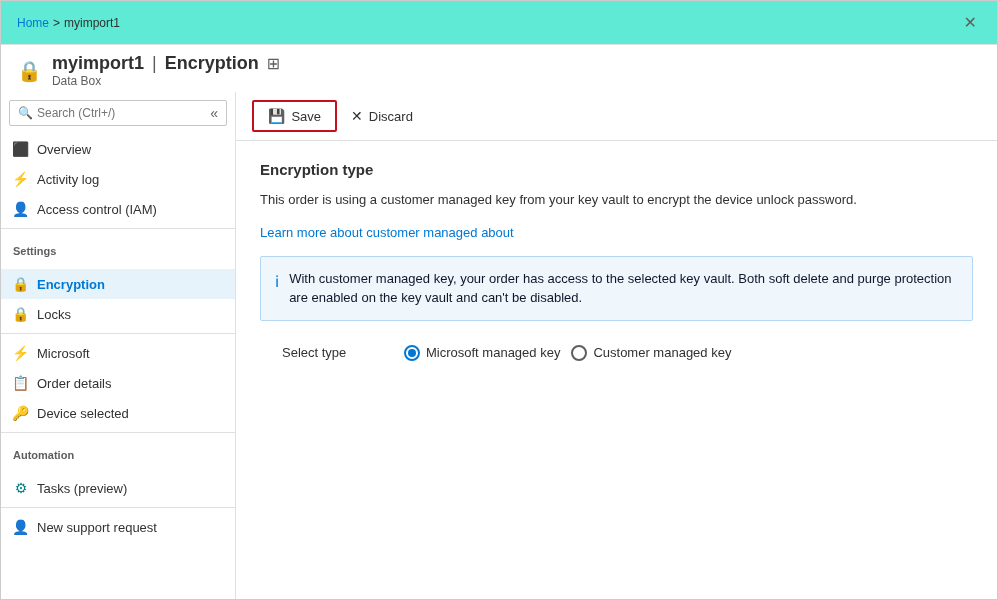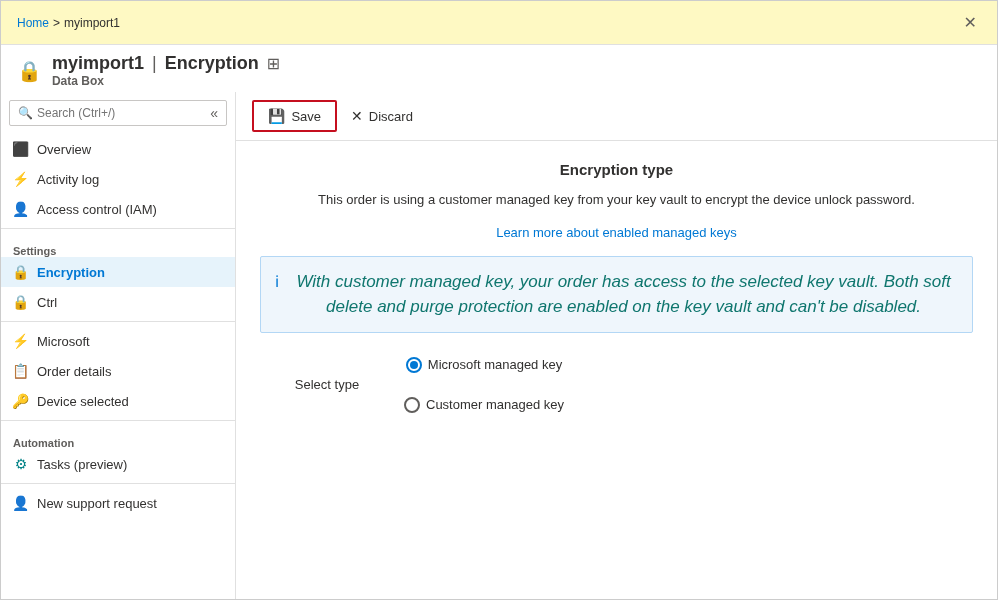--- a/index.html
+++ b/index.html
@@ -1,68 +1,68 @@
 <!DOCTYPE html>
 <html><head>
   <meta charset="utf-8">
   <style>
     * { box-sizing: border-box; margin: 0; padding: 0; }
     body { font-family: 'Segoe UI', Arial, sans-serif; font-size: 13px; color: #333; background: #fff; width: 998px; height: 600px; overflow: hidden; border: 1px solid #ccc; }
 
-    .top-bar { display: flex; align-items: center; justify-content: space-between; padding: 8px 16px; border-bottom: 1px solid #e0e0e0; background: #fef9c3; }
+    .top-bar { display: flex; align-items: center; justify-content: space-between; padding: 8px 16px; border-bottom: 1px solid #e0e0e0; background: #5eead4; }
     .breadcrumb { font-size: 12px; color: #0078d4; display: flex; align-items: center; gap: 4px; }
     .breadcrumb span { color: #323130; }
     .breadcrumb a { color: #0078d4; text-decoration: none; }
     .close-btn { cursor: pointer; font-size: 16px; color: #605e5c; border: none; background: none; padding: 4px; }
 
     .title-bar { display: flex; align-items: center; padding: 8px 16px 4px 16px; gap: 10px; }
     .title-icon { color: #0078d4; font-size: 20px; }
     .title-text { font-size: 18px; font-weight: 600; color: #323130; }
     .title-sep { color: #605e5c; font-size: 18px; }
-    .title-sub { font-size: 12px; color: #605e5c; margin-left: 0; font-weight: bold; }
+    .title-sub { font-size: 12px; color: #605e5c; margin-left: 0; }
     .pin-icon { color: #605e5c; font-size: 16px; cursor: pointer; }
 
     .title-group { display: flex; flex-direction: column; }
 
     .layout { display: flex; height: calc(600px - 90px); }
 
     
     .sidebar { width: 235px; border-right: 1px solid #e0e0e0; display: flex; flex-direction: column; overflow-y: auto; padding-bottom: 16px; }
     .search-box { display: flex; align-items: center; margin: 8px 8px; border: 1px solid #c8c6c4; border-radius: 2px; padding: 4px 8px; gap: 4px; }
     .search-box input { border: none; outline: none; font-size: 12px; width: 100%; color: #605e5c; }
     .collapse-btn { cursor: pointer; color: #605e5c; font-size: 14px; margin-left: auto; }
 
     .nav-item { display: flex; align-items: center; gap: 8px; padding: 7px 12px; cursor: pointer; color: #323130; font-size: 13px; }
     .nav-item.active { background: #e6f3fb; font-weight: 600; color: #0078d4; }
     .nav-icon { width: 16px; height: 16px; display: flex; align-items: center; justify-content: center; font-size: 14px; flex-shrink: 0; }
 
-    .section-label { font-size: 11px; font-weight: 700; color: #605e5c; padding: 12px 12px 0 12px; text-transform: none; }
+    .section-label { font-size: 11px; font-weight: 700; color: #605e5c; padding: 12px 12px 12px 12px; text-transform: none; }
     .divider { border-top: 1px solid #e0e0e0; margin: 4px 0; }
 
     
     .main { flex: 1; overflow-y: auto; }
 
     .toolbar { display: flex; align-items: center; gap: 0; padding: 8px 16px; border-bottom: 1px solid #e0e0e0; }
     .btn-save { display: flex; align-items: center; gap: 6px; padding: 6px 14px; border: 2px solid #c50f1f; background: #fff; color: #323130; cursor: pointer; font-size: 13px; font-weight: 500; border-radius: 2px; }
     .btn-discard { display: flex; align-items: center; gap: 6px; padding: 6px 14px; border: none; background: #fff; color: #323130; cursor: pointer; font-size: 13px; }
 
-    .content { padding: 20px 24px; text-align: center; }
+    .content { padding: 20px 24px; }
 
     .section-title { font-size: 15px; font-weight: 600; color: #323130; margin-bottom: 12px; }
 
     .info-text { font-size: 13px; color: #323130; line-height: 1.5; margin-bottom: 15px; }
     .link { color: #0078d4; text-decoration: none; cursor: pointer; }
 
     .info-box { display: flex; align-items: flex-start; gap: 10px; background: #eff6fc; border: 1px solid #b3d7f5; border-radius: 2px; padding: 12px 14px; margin: 16px 0 24px 0; }
     .info-box-icon { color: #0078d4; font-size: 16px; flex-shrink: 0; margin-top: 1px; }
-    .info-box-text { font-size: 17px; color: #0f766e; line-height: 1.5; font-style: italic; }
+    .info-box-text { font-size: 13px; color: #0f172a; line-height: 1.5; }
 
     .select-type-row { display: flex; align-items: center; gap: 32px; margin-top: 8px; margin-left: 22px; }
     .select-type-label { font-size: 13px; color: #323130; min-width: 90px; }
-    .radio-group { display: flex; align-items: center; gap: 24px; flex-direction: column; }
+    .radio-group { display: flex; align-items: center; gap: 11px; }
     .radio-option { display: flex; align-items: center; gap: 6px; cursor: pointer; font-size: 13px; color: #323130; }
     .radio-circle { width: 16px; height: 16px; border-radius: 50%; border: 2px solid #0078d4; display: flex; align-items: center; justify-content: center; flex-shrink: 0; }
     .radio-circle.selected::after { content: ''; width: 8px; height: 8px; border-radius: 50%; background: #0078d4; display: block; }
     .radio-circle.unselected { border: 2px solid #605e5c; }
 
     
     .icon-blue { color: #0078d4; }
     .icon-green { color: #107c10; }
     .icon-yellow { color: #986f0b; }
     .icon-teal { color: #038387; }
@@ -116,21 +116,21 @@
 
     <div class="divider"></div>
     <div class="section-label">Settings</div>
 
     <div class="nav-item active">
       <span class="nav-icon icon-blue">🔒</span>
       <span>Encryption</span>
     </div>
     <div class="nav-item">
       <span class="nav-icon icon-blue">🔒</span>
-      <span>Ctrl</span>
+      <span>Locks</span>
     </div>
 
     <div class="divider"></div>
 
     <div class="nav-item">
       <span class="nav-icon icon-blue">⚡</span>
       <span>Microsoft</span>
     </div>
     <div class="nav-item">
       <span class="nav-icon icon-green">📋</span>
@@ -168,21 +168,21 @@
         <span style="font-size:14px;">✕</span>
         <span>Discard</span>
       </button>
     </div>
 
     <div class="content">
       <div class="section-title">Encryption type</div>
 
       <div>
         <p class="info-text">This order is using a customer managed key from your key vault to encrypt the device unlock password.</p>
-        <a class="link">Learn more about enabled managed keys</a>
+        <a class="link">Learn more about customer managed about</a>
       </div>
 
       <div class="info-box">
         <span class="info-box-icon">ℹ</span>
         <span class="info-box-text">With customer managed key, your order has access to the selected key vault. Both soft delete and purge protection are enabled on the key vault and can't be disabled.</span>
       </div>
 
       <div class="select-type-row">
         <span class="select-type-label">Select type</span>
         <div class="radio-group">

